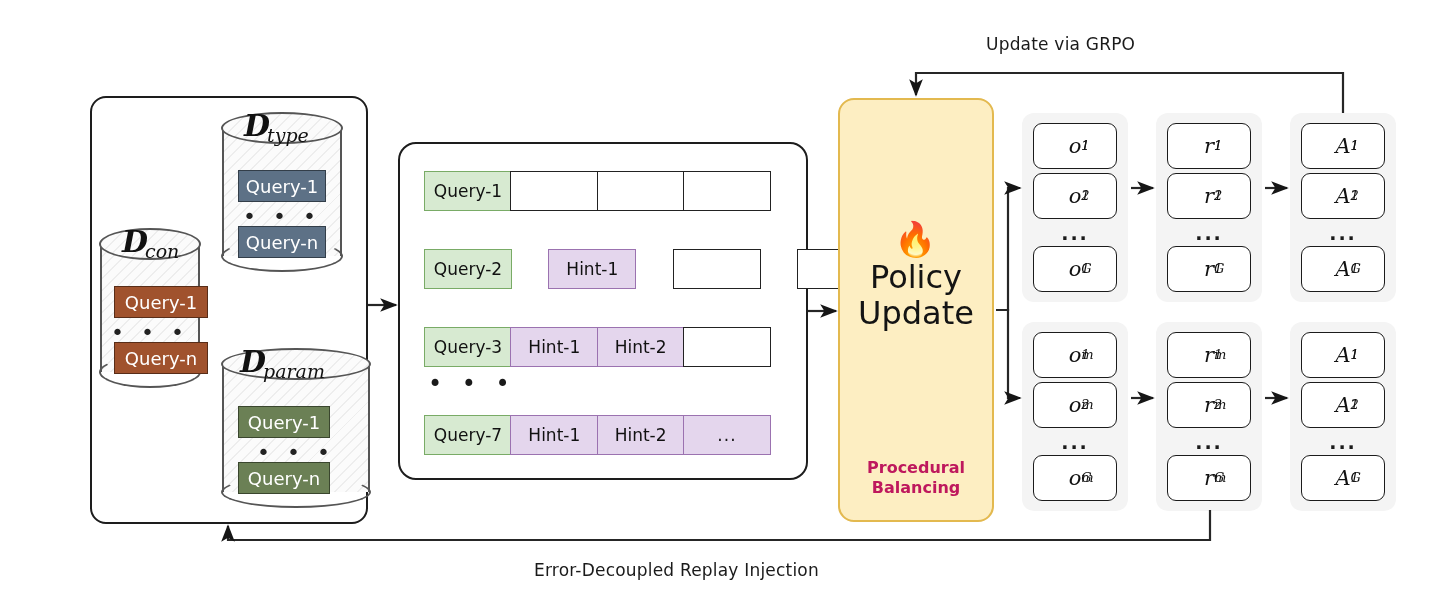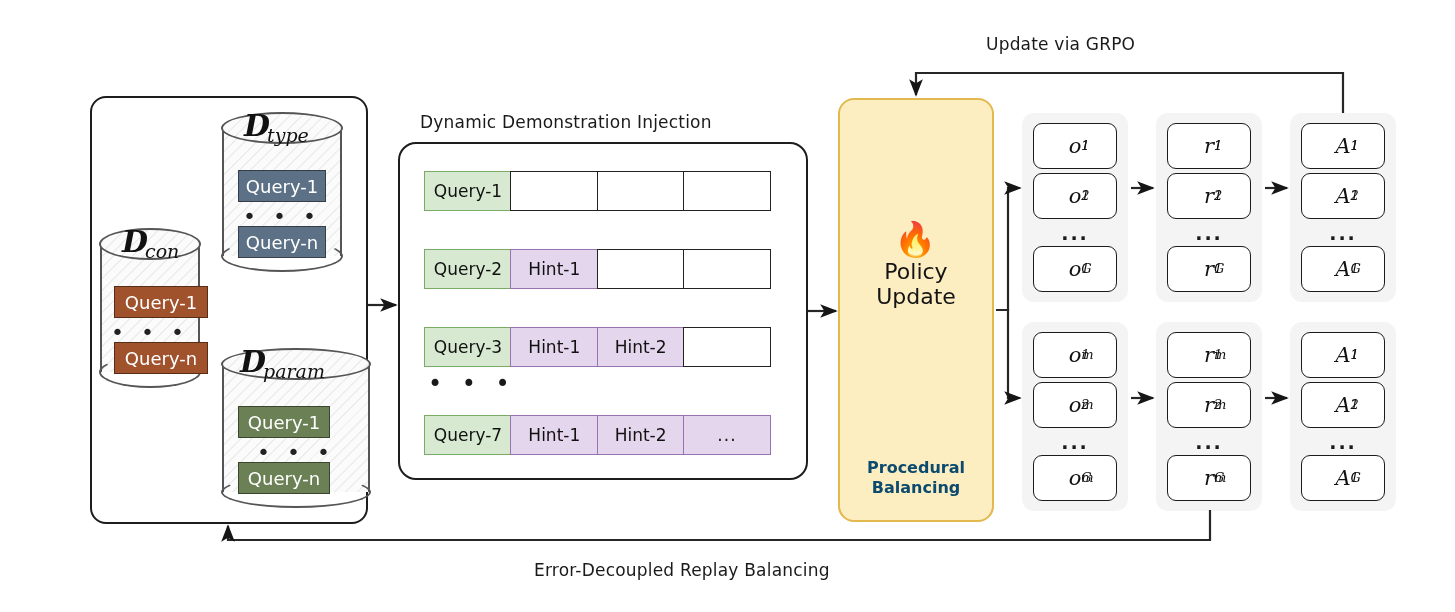--- a/index.html
+++ b/index.html
@@ -112,26 +112,26 @@
   .policy {
     left: 838px; top: 98px; width: 156px; height: 424px;
     background: #fdeec2;
     border: 2px solid #e3b94f;
     border-radius: 16px;
     display: flex; flex-direction: column;
     align-items: center;
   }
   .policy .flame { margin-top: 122px; font-size: 34px; line-height: 1; }
   .policy .pname {
-    margin-top: 4px; font-size: 22px; color: #141414; text-align: center;
+    margin-top: 4px; font-size: 32px; color: #141414; text-align: center;
     line-height: 1.12; font-family: "DejaVu Sans", sans-serif;
   }
   .policy .pk {
     position: absolute; bottom: 22px; left: 0; right: 0;
-    text-align: center; font-size: 16px; font-weight: 700; color: #0c4a6e;
+    text-align: center; font-size: 16px; font-weight: 700; color: #be185d;
     line-height: 1.25; font-family: "DejaVu Sans", sans-serif;
   }
 
   
   .group {
     position: absolute; width: 106px;
     background: #f4f4f4; border-radius: 12px;
     display: flex; flex-direction: column; align-items: center;
     padding: 10px 0;
   }
@@ -198,31 +198,30 @@
     <div class="cap-top" style="top:0; height:32px;"></div>
     <div class="cap-bot" style="bottom:0; height:32px;"></div>
     <div class="label" style="left:18px; top:-4px;">
       <span class="dcal">D</span><span class="sub">param</span>
     </div>
     <div class="qbox" style="left:16px; top:58px; width:92px; height:32px; background:#6b8055;">Query-1</div>
     <div class="qdots" style="top:94px;">• • •</div>
     <div class="qbox" style="left:16px; top:114px; width:92px; height:32px; background:#6b8055;">Query-n</div>
   </div>
 
-  <div class="abs caption inject-title">Dynamic Demonstration Injection</div>
   <div class="abs inject-panel"></div>
 
   <div class="row" style="left:424px; top:171px;">
     <div class="cell query">Query-1</div>
     <div class="cell empty"></div>
     <div class="cell empty"></div>
     <div class="cell empty"></div>
   </div>
 
-  <div class="row" style="left:424px; top:249px;">
+  <div class="row" style="left:424px; top:249px;gap:38px;">
     <div class="cell query">Query-2</div>
     <div class="cell hint">Hint-1</div>
     <div class="cell empty"></div>
     <div class="cell empty"></div>
   </div>
 
   <div class="row" style="left:424px; top:327px;">
     <div class="cell query">Query-3</div>
     <div class="cell hint">Hint-1</div>
     <div class="cell hint">Hint-2</div>
@@ -394,21 +393,21 @@
     <div class="nodebox">
       <span class="mth">A</span>
       <span class="mth" style="width:0">
           <span class="sup">G</span>
           <span class="sb">1</span>
         </span>
     </div>
   </div>
 
   <div class="abs caption" style="left:986px; top:34px;">Update via GRPO</div>
-  <div class="abs caption" style="left:534px; top:560px;">Error-Decoupled Replay Balancing</div>
+  <div class="abs caption" style="left:534px; top:560px;">Error-Decoupled Replay Injection</div>
 
   <svg class="overlay">
     <defs>
       <marker id="ah" markerWidth="9" markerHeight="9" refX="7.2" refY="3.4" orient="auto" markerUnits="strokeWidth">
         <path d="M0,0.3 L8,3.4 L0,6.5 L1.9,3.4 z" fill="#161616"></path>
       </marker>
     </defs>
     <g stroke="#262626" stroke-width="2.2" fill="none" marker-end="url(#ah)">
 
       <path d="M368,305 L396,305"></path>

